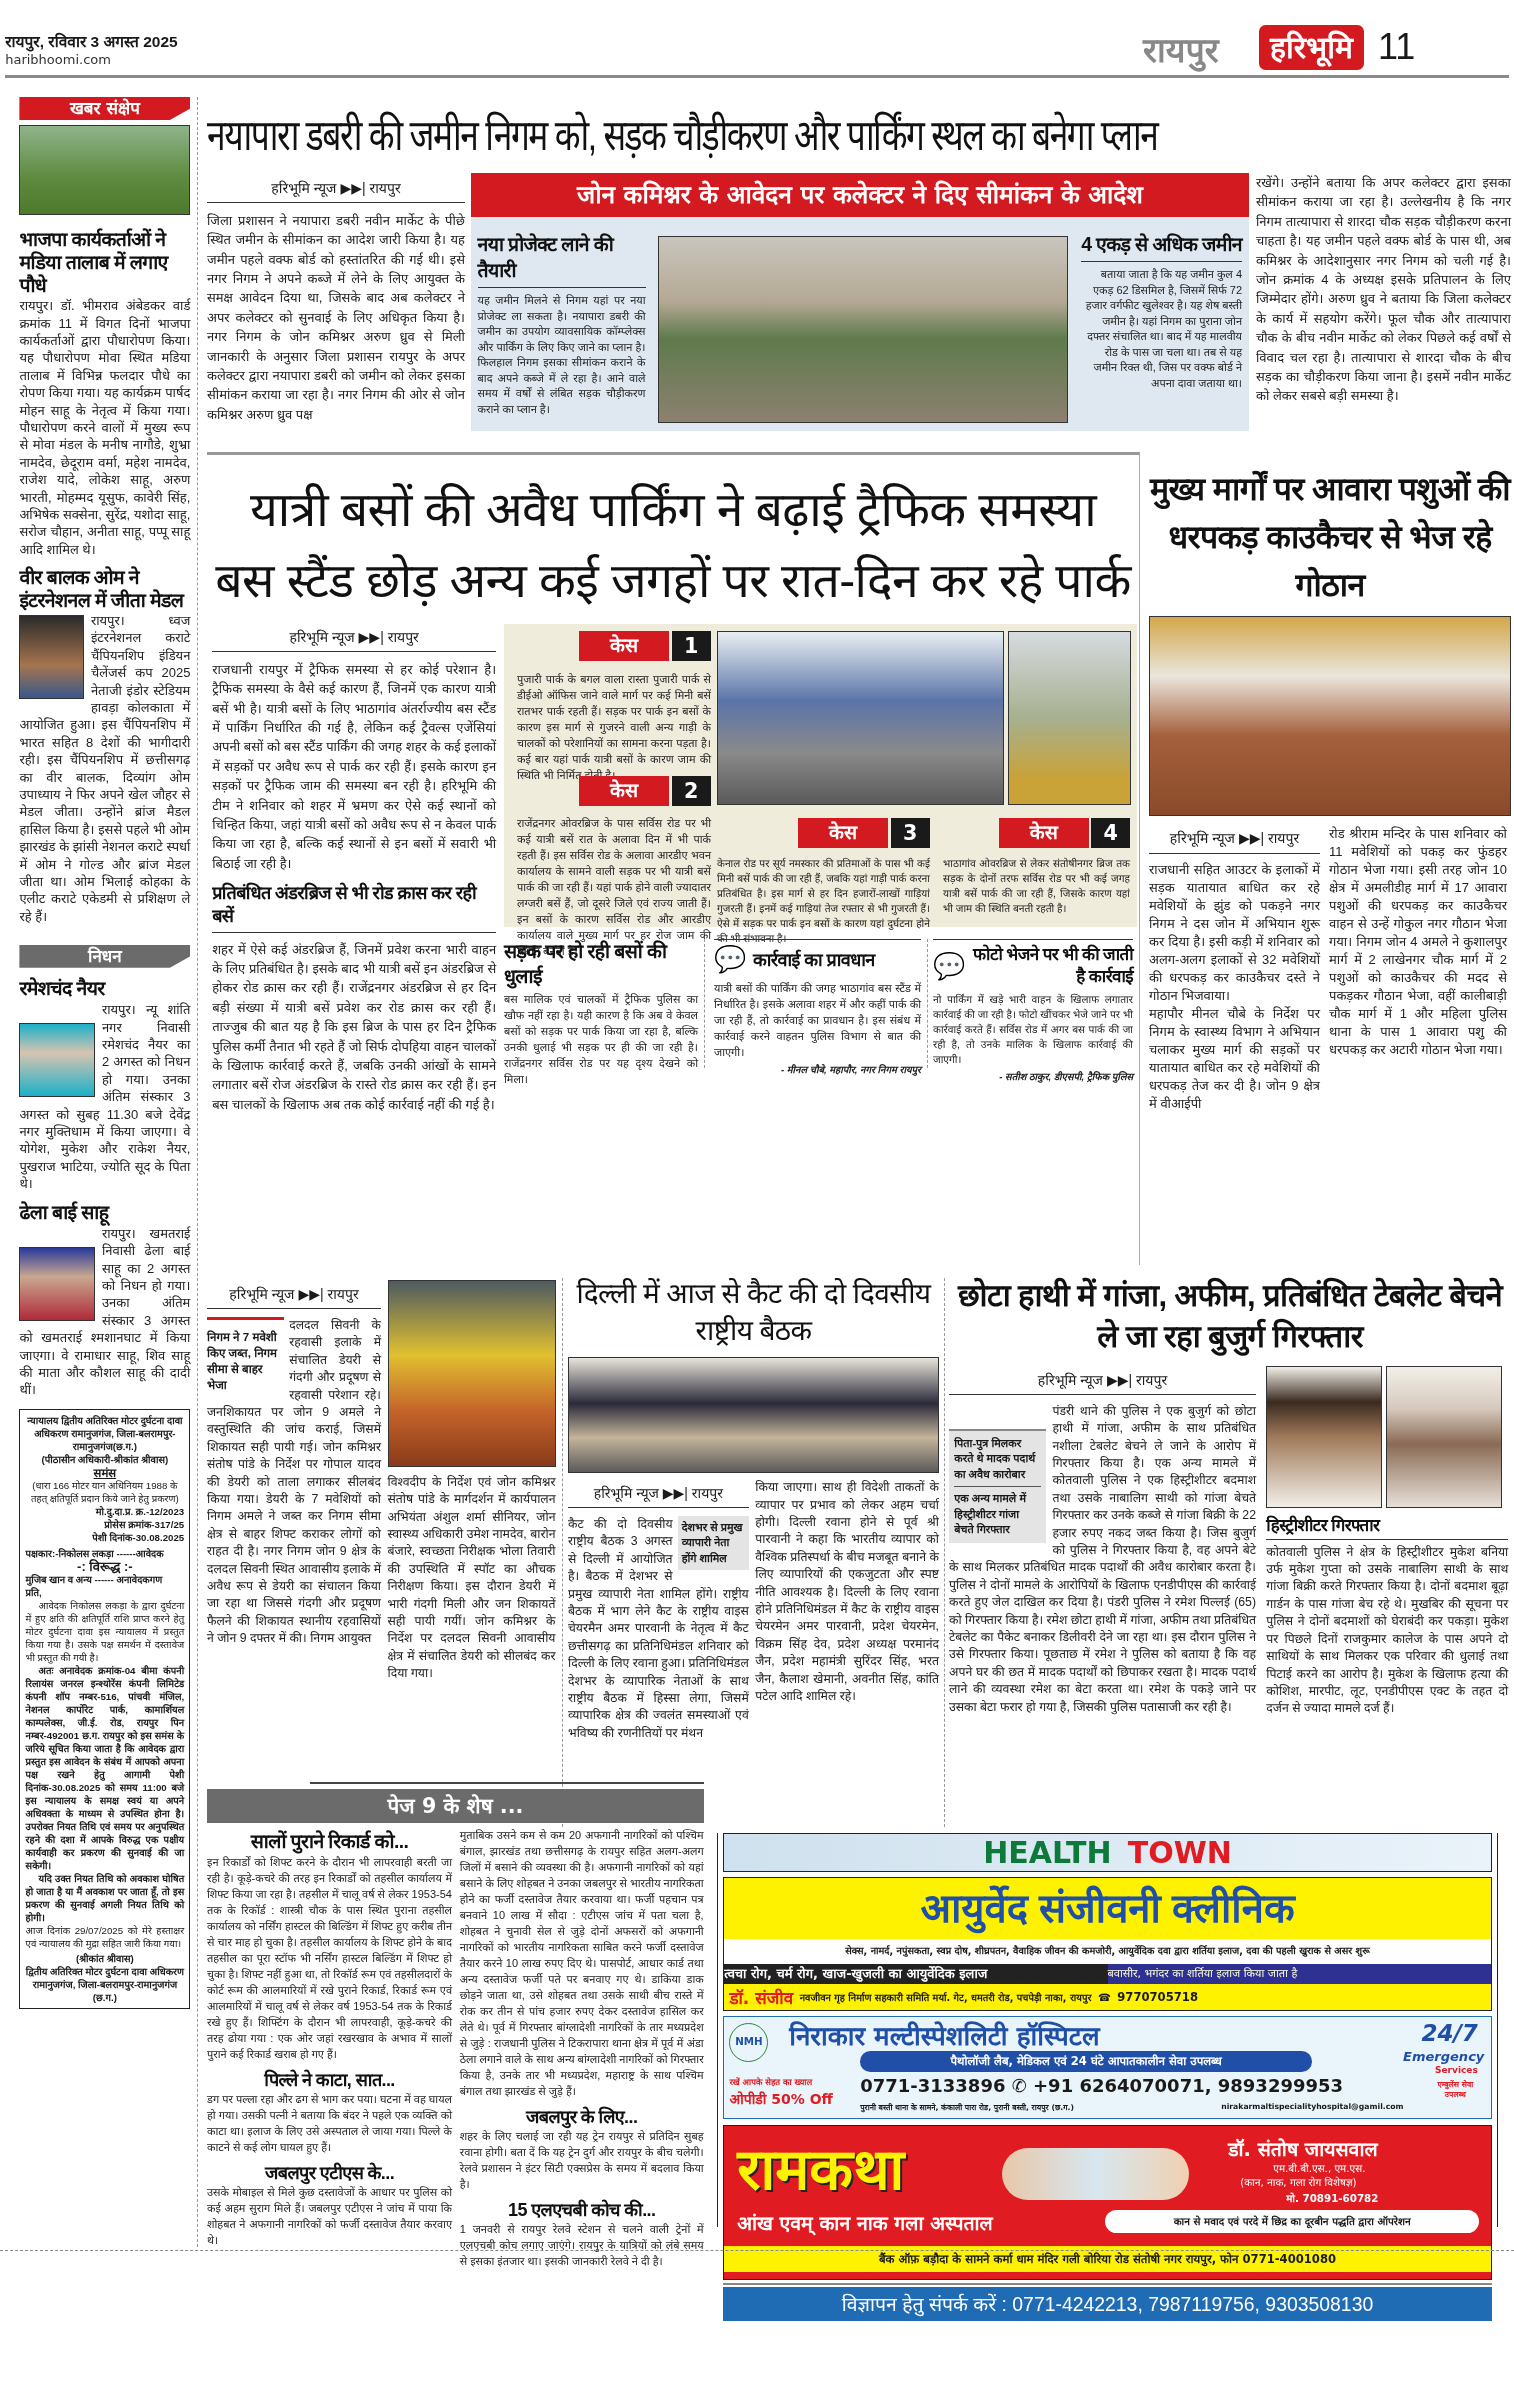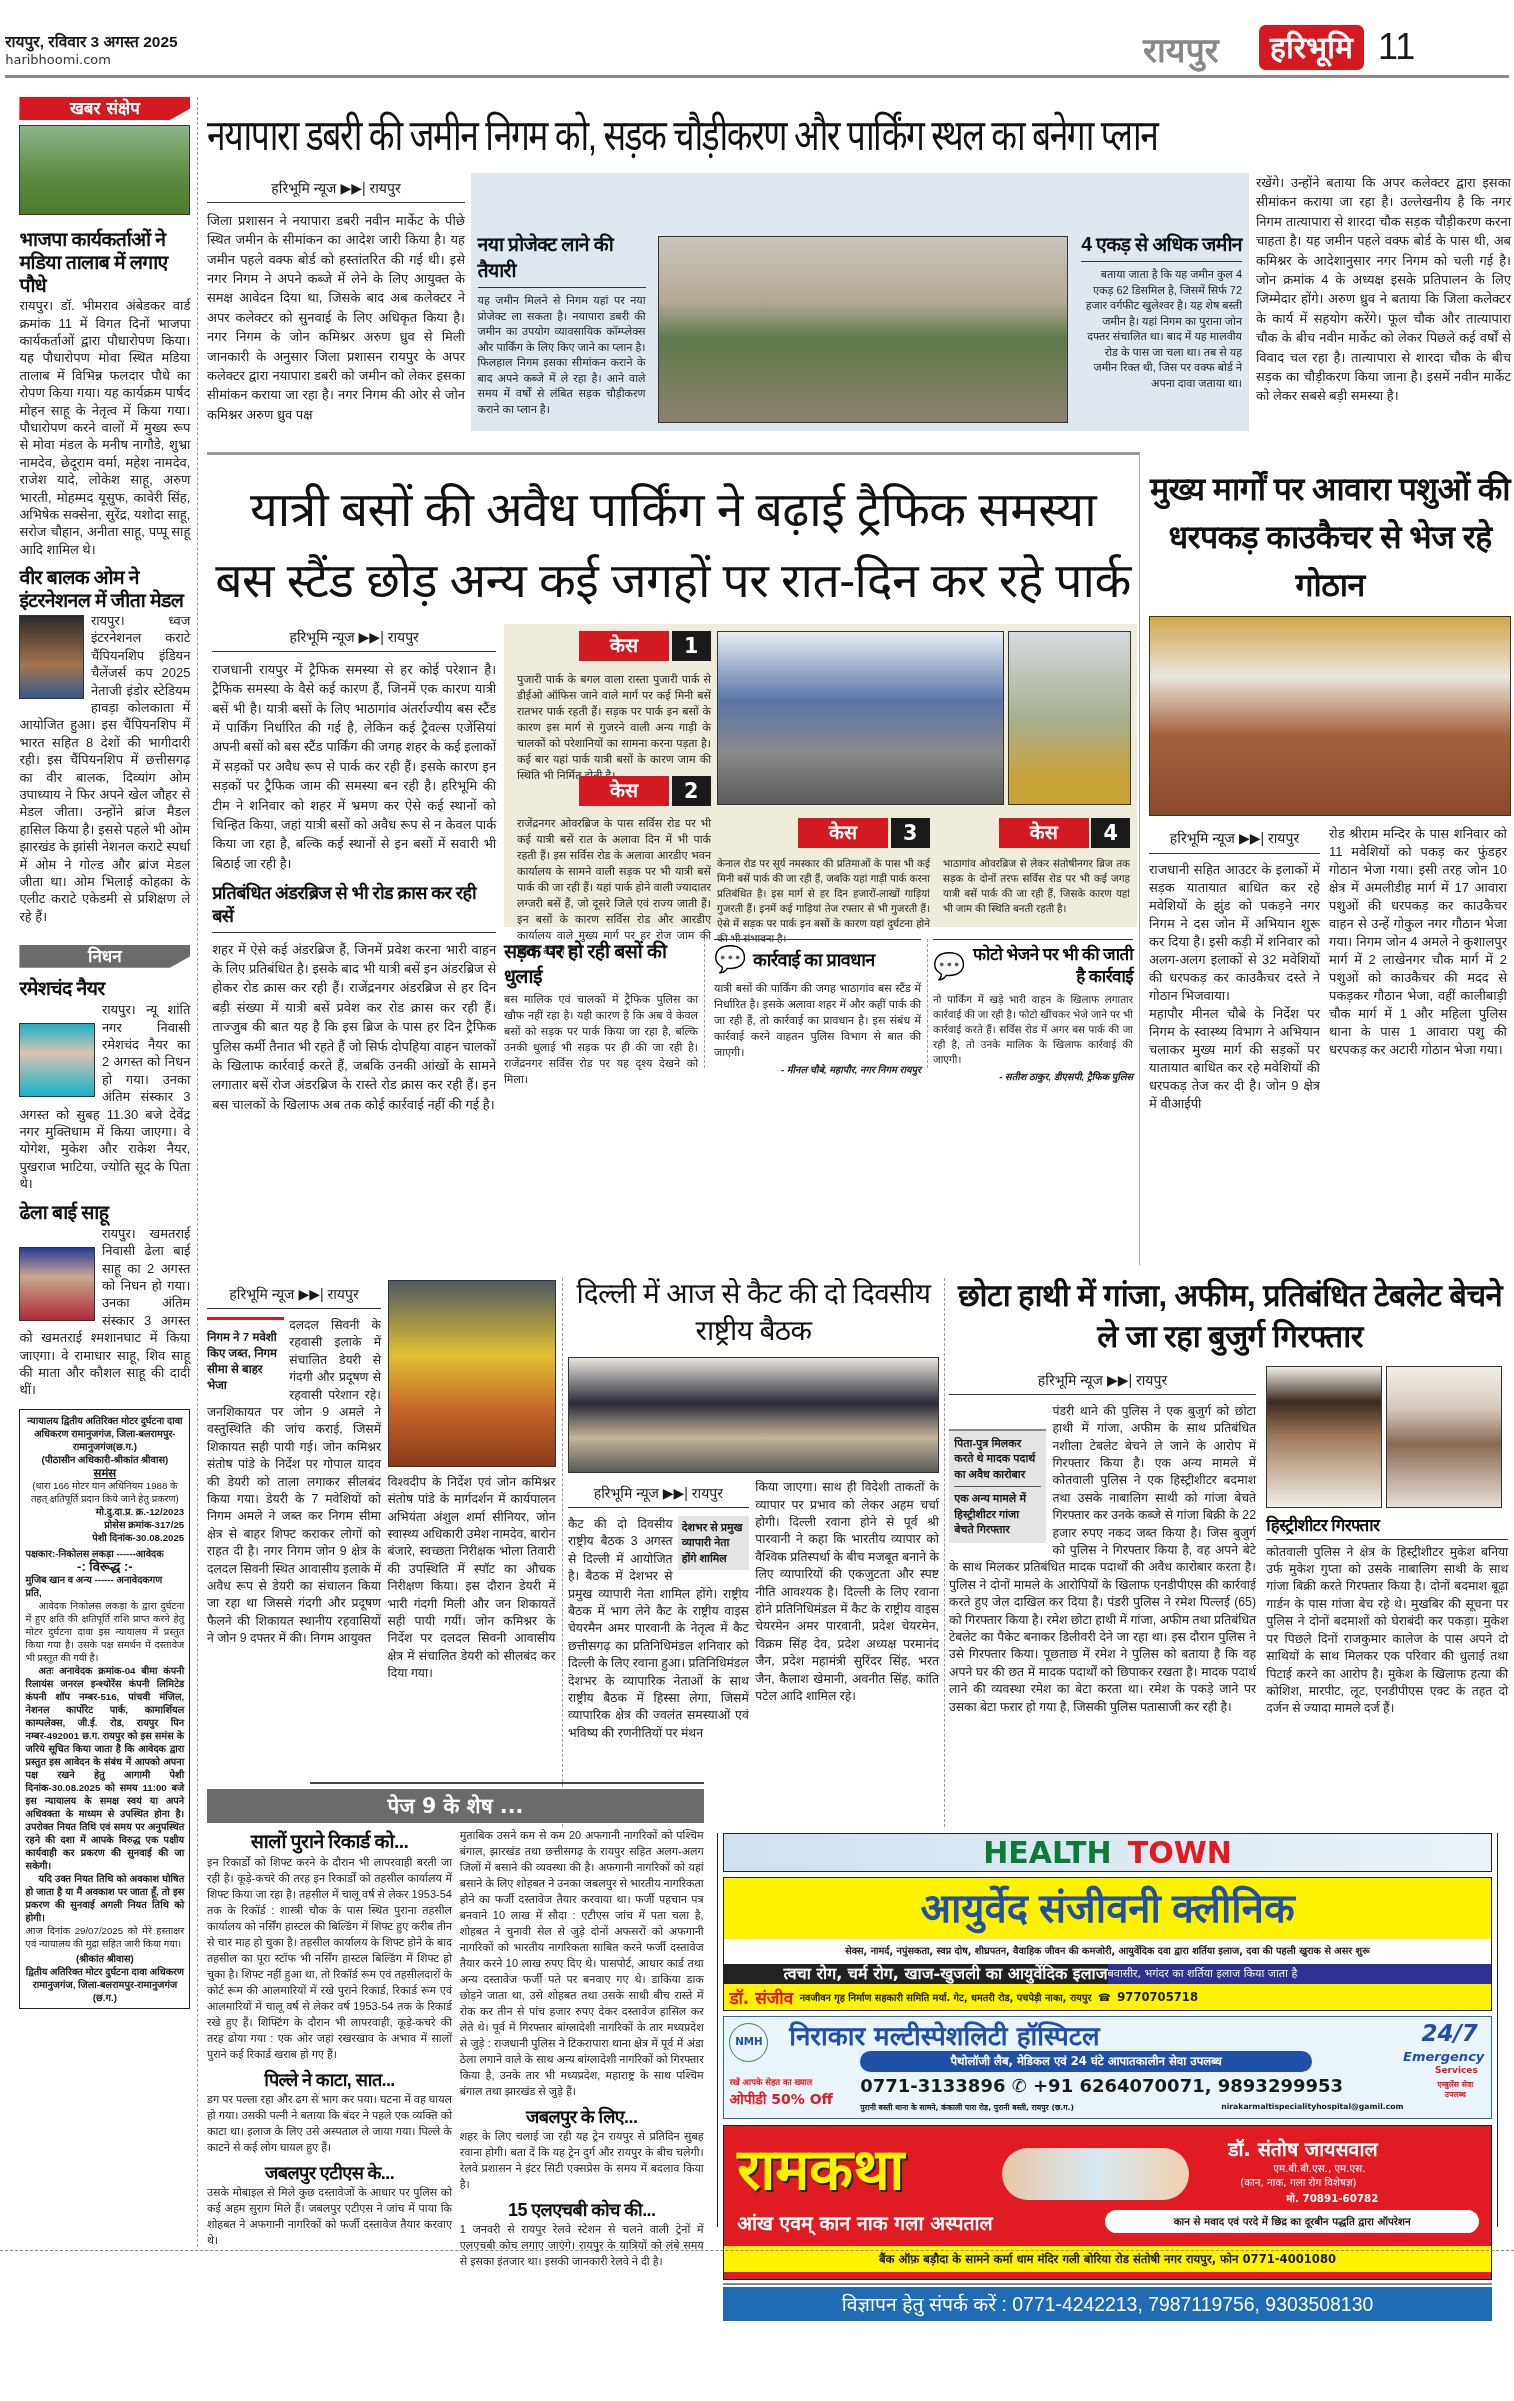--- a/index.html
+++ b/index.html
@@ -74,20 +74,21 @@
   </div>
 </div>
 <div class="abs vline" style="left:197px;top:97px;height:2150px"></div>
 
 <div class="abs h-cond" style="left:207px;top:103px;width:1304px;font-size:43px;line-height:65px;white-space:nowrap;font-weight:normal;letter-spacing:-1.9px;transform:scaleX(0.78);transform-origin:left">नयापारा डबरी की जमीन निगम को, सड़क चौड़ीकरण और पार्किंग स्थल का बनेगा प्लान</div>
 <div class="abs" style="left:207px;top:174px;width:258px">
   <div class="byline"><span>हरिभूमि न्यूज</span> <span>▶▶|</span> <span>रायपुर</span></div>
   <div class="txt" style="font-size:13px;line-height:19.4px">जिला प्रशासन ने नयापारा डबरी नवीन मार्केट के पीछे स्थित जमीन के सीमांकन का आदेश जारी किया है। यह जमीन पहले वक्फ बोर्ड को हस्तांतरित की गई थी। इसे नगर निगम ने अपने कब्जे में लेने के लिए आयुक्त के समक्ष आवेदन दिया था, जिसके बाद अब कलेक्टर ने अपर कलेक्टर को सुनवाई के लिए अधिकृत किया है। नगर निगम के जोन कमिश्नर अरुण ध्रुव से मिली जानकारी के अनुसार जिला प्रशासन रायपुर के अपर कलेक्टर द्वारा नयापारा डबरी को जमीन को लेकर इसका सीमांकन कराया जा रहा है। नगर निगम की ओर से जोन कमिश्नर अरुण ध्रुव पक्ष</div>
 </div>
 <div class="abs" style="left:471px;top:173px;width:778px;height:258px;background:#dfe8f0">
+  <div class="redbar" style="height:44px;font-size:24.5px;text-align:center;line-height:44px">जोन कमिश्नर के आवेदन पर कलेक्टर ने दिए सीमांकन के आदेश</div>
   <div class="abs" style="left:6.5px;top:58px;width:168px">
     <div class="h-cond" style="font-size:19.4px;line-height:26px;border-bottom:1.9px solid #333;padding-bottom:3.9px">नया प्रोजेक्ट लाने की तैयारी</div>
     <div class="txt-sm" style="font-size:11px;line-height:15.5px;margin-top:5.2px">यह जमीन मिलने से निगम यहां पर नया प्रोजेक्ट ला सकता है। नयापारा डबरी की जमीन का उपयोग व्यावसायिक कॉम्प्लेक्स और पार्किंग के लिए किए जाने का प्लान है। फिलहाल निगम इसका सीमांकन कराने के बाद अपने कब्जे में ले रहा है। आने वाले समय में वर्षों से लंबित सड़क चौड़ीकरण कराने का प्लान है।</div>
   </div>
   <div class="abs photo" style="left:187px;top:63px;width:410px;height:187px;background:linear-gradient(180deg,#c9c5bd 0%,#b4a894 35%,#5f7a4c 55%,#8c8170 100%)"></div>
   <div class="abs" style="left:610px;top:58px;width:161px">
     <div class="h-cond" style="font-size:19.4px;line-height:26px;text-align:right;border-bottom:1.9px solid #333;padding-bottom:3.9px">4 एकड़ से अधिक जमीन</div>
     <div class="txt-sm" style="font-size:11px;line-height:15.5px;margin-top:5.2px;text-align:right">बताया जाता है कि यह जमीन कुल 4 एकड़ 62 डिसमिल है, जिसमें सिर्फ 72 हजार वर्गफीट खुलेश्वर है। यह शेष बस्ती जमीन है। यहां निगम का पुराना जोन दफ्तर संचालित था। बाद में यह मालवीय रोड के पास जा चला था। तब से यह जमीन रिक्त थी, जिस पर वक्फ बोर्ड ने अपना दावा जताया था।</div>
   </div>
 </div>
@@ -246,21 +247,21 @@
 
 <div class="abs" style="left:717px;top:1833px;width:781px;height:394px;border-left:1.3px solid #222;border-right:1.3px solid #222;padding:0 5.2px">
   <div class="ad" style="height:39px;background:linear-gradient(90deg,#cfe1ee,#eaf3fa);display:flex;align-items:center;justify-content:center;gap:16px">
     <span style="font-size:30px;font-weight:bold;color:#0d7a3a">HEALTH</span>
     <span style="font-size:30px;font-weight:bold;color:#e11b22">TOWN</span>
   </div>
   <div class="ad" style="margin-top:5.2px;height:134px;background:#fff200">
     <div style="font-size:40px;font-weight:bold;color:#1f4fa6;text-align:center;line-height:61px;font-family:'Liberation Sans',sans-serif">आयुर्वेद संजीवनी क्लीनिक</div>
     <div style="background:#fff;font-size:9.7px;font-weight:bold;text-align:center;line-height:24.5px;white-space:nowrap;overflow:hidden">सेक्स, नामर्द, नपुंसकता, स्वप्न दोष, शीघ्रपतन, वैवाहिक जीवन की कमजोरी, आयुर्वेदिक दवा द्वारा शर्तिया इलाज, दवा की पहली खुराक से असर शुरू</div>
     <div style="display:flex;height:20.7px">
-      <div style="width:50%;background:#222;color:#fff;font-size:16px;font-weight:bold;text-align:right;line-height:20.7px">त्वचा रोग, चर्म रोग, खाज-खुजली का आयुर्वेदिक इलाज</div>
+      <div style="width:50%;background:#222;color:#fff;font-size:13px;font-weight:bold;text-align:left;line-height:20.7px">त्वचा रोग, चर्म रोग, खाज-खुजली का आयुर्वेदिक इलाज</div>
       <div style="width:50%;background:#2e3192;color:#ffd;font-size:11px;font-weight:normal;line-height:20.7px">बवासीर, भगंदर का शर्तिया इलाज किया जाता है</div>
     </div>
     <div style="display:flex;align-items:center;gap:6.5px;padding:0 5.2px;height:26px">
       <span style="color:#e11b22;font-size:17px;font-weight:bold">डॉ. संजीव</span>
       <span style="font-size:9.7px;font-weight:bold">नवजीवन गृह निर्माण सहकारी समिति मर्या. गेट, धमतरी रोड, पचपेड़ी नाका, रायपुर</span>
       <span style="font-size:10.3px">☎</span>
       <span style="font-size:11.6px;font-weight:bold">9770705718</span>
     </div>
   </div>
   <div class="ad" style="margin-top:5.2px;height:103px;background:#eaf4fb;border-color:#1f6cb5;position:relative">

